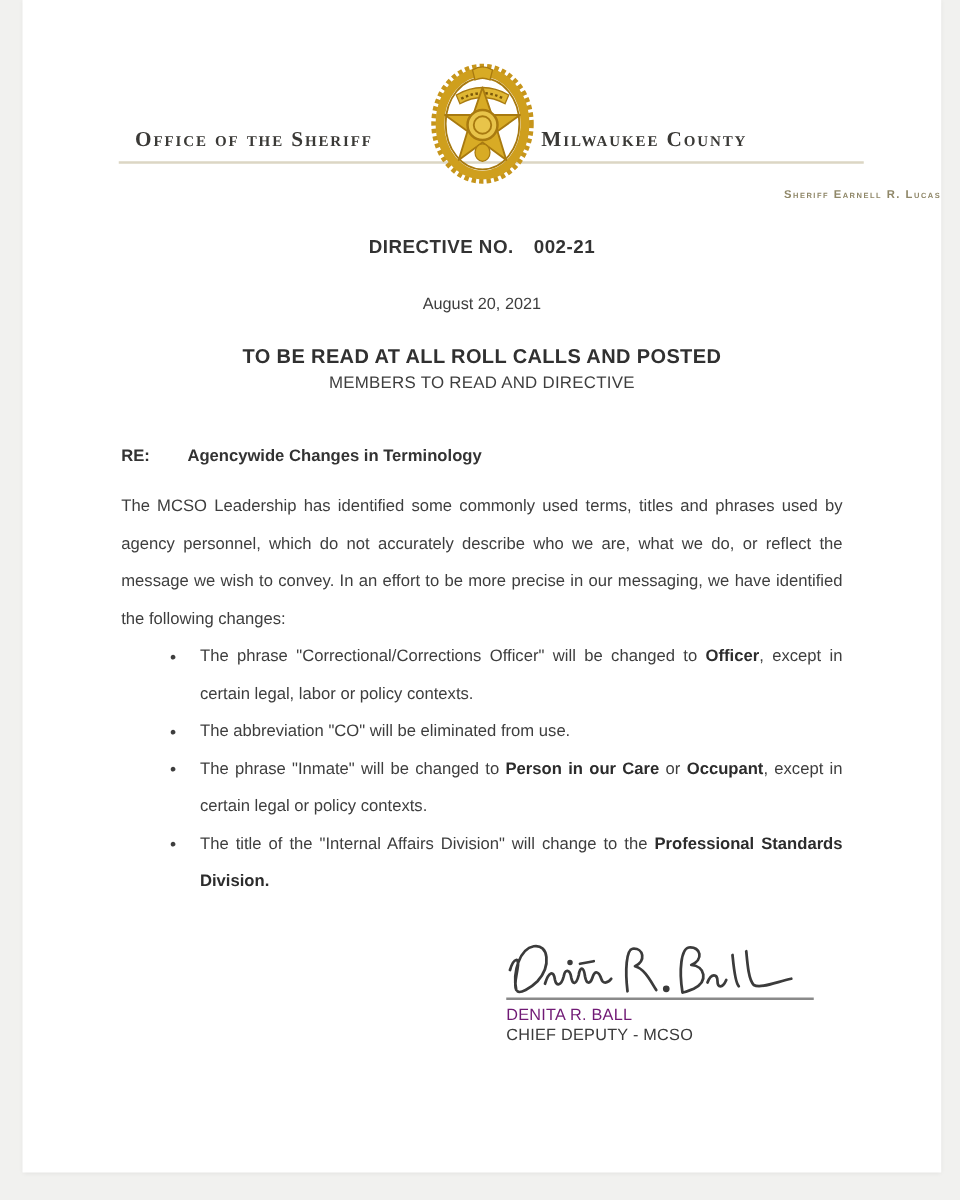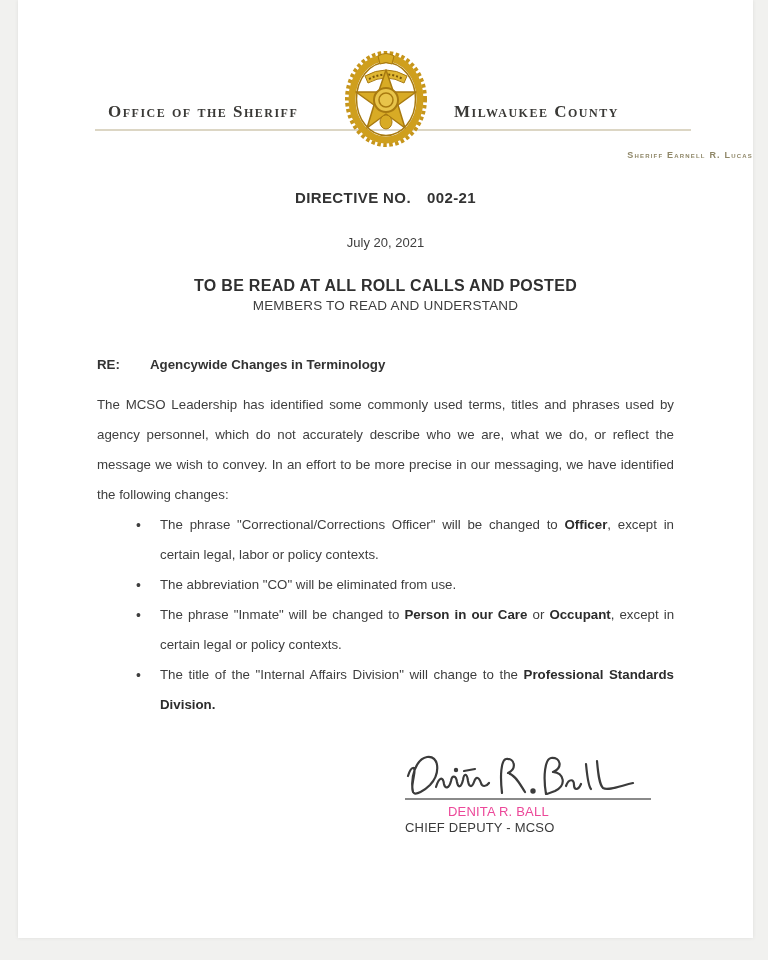--- a/index.html
+++ b/index.html
@@ -17,21 +17,21 @@
   
   .letterhead{position:absolute;left:0;top:0;width:100%;height:175px;}
   .lh-rule{position:absolute;left:77px;right:62px;top:129px;height:2px;background:#dcd6c4;}
   .lh-title{
     position:absolute;top:102px;
     font-family:"Liberation Serif", serif;
     font-variant:small-caps;font-weight:bold;
     font-size:17px;letter-spacing:1.5px;color:#3a3936;
   }
   .lh-title.left{left:90px;}
-  .lh-title.right{left:436px;}
+  .lh-title.right{left:415px;}
   .badge{position:absolute;left:50%;top:50px;transform:translateX(-50%);}
   .lh-caption{
     position:absolute;top:150px;left:0;width:100%;text-align:right;
     font-variant:small-caps;font-weight:bold;font-size:9px;
     letter-spacing:1.2px;color:#8f8768;
   }
   
   .titleblock{position:absolute;left:0;top:0;width:100%;}
   .directive-line{
     position:absolute;top:189px;width:100%;text-align:center;
@@ -55,21 +55,21 @@
     content:"\2022";position:absolute;left:-24px;top:0;
     font-size:14px;color:#3e3e3e;
   }
   ul.changes b{color:#2c2c2c;}
   p.closing{margin:0;text-align:justify;}
   
   .sigblock{margin-top:26px;margin-left:308px;width:246px;}
   .approved{margin-left:15px;font-size:13.3px;line-height:20px;}
   .signature-svg{display:block;margin-top:12px;margin-left:0;}
   .sigline{height:2px;background:#8a8a8a;margin-top:-6px;}
-  .pname{font-size:13px;color:#ec4899;margin-top:4px;line-height:16px;letter-spacing:.2px;margin-left:43px;}
+  .pname{font-size:13px;color:#701a75;margin-top:4px;line-height:16px;letter-spacing:.2px;}
   .ptitle{font-size:13px;color:#3a3a3a;line-height:16px;letter-spacing:.2px;}
 </style>
 </head>
 <body>
 
 <div class="page">
 
   <div class="letterhead">
     <div class="lh-rule"></div>
 
@@ -94,23 +94,23 @@
 
     <div class="lh-title left">Office of the Sheriff</div>
     <div class="lh-title right">Milwaukee County</div>
     <div class="lh-caption">Sheriff Earnell R. Lucas</div>
   </div>
 
   <div class="titleblock">
     <div class="directive-line">
       <span>DIRECTIVE NO.</span><span class="num">002-21</span>
     </div>
-    <div class="date-line">July 20, 2021</div>
+    <div class="date-line">August 20, 2021</div>
     <div class="notice1">TO BE READ AT ALL ROLL CALLS AND POSTED</div>
-    <div class="notice2">MEMBERS TO READ AND UNDERSTAND</div>
+    <div class="notice2">MEMBERS TO READ AND DIRECTIVE</div>
   </div>
 
   <div class="bodytext">
     <div class="re-line">
       <span class="relabel">RE:</span><span class="resub">Agencywide Changes in Terminology</span>
     </div>
 
     <p class="intro">The MCSO Leadership has identified some commonly used terms, titles and phrases used by agency personnel, which do not accurately describe who we are, what we do, or reflect the message we wish to convey.  In an effort to be more precise in our messaging, we have identified the following changes:</p>
 
     <ul class="changes">

